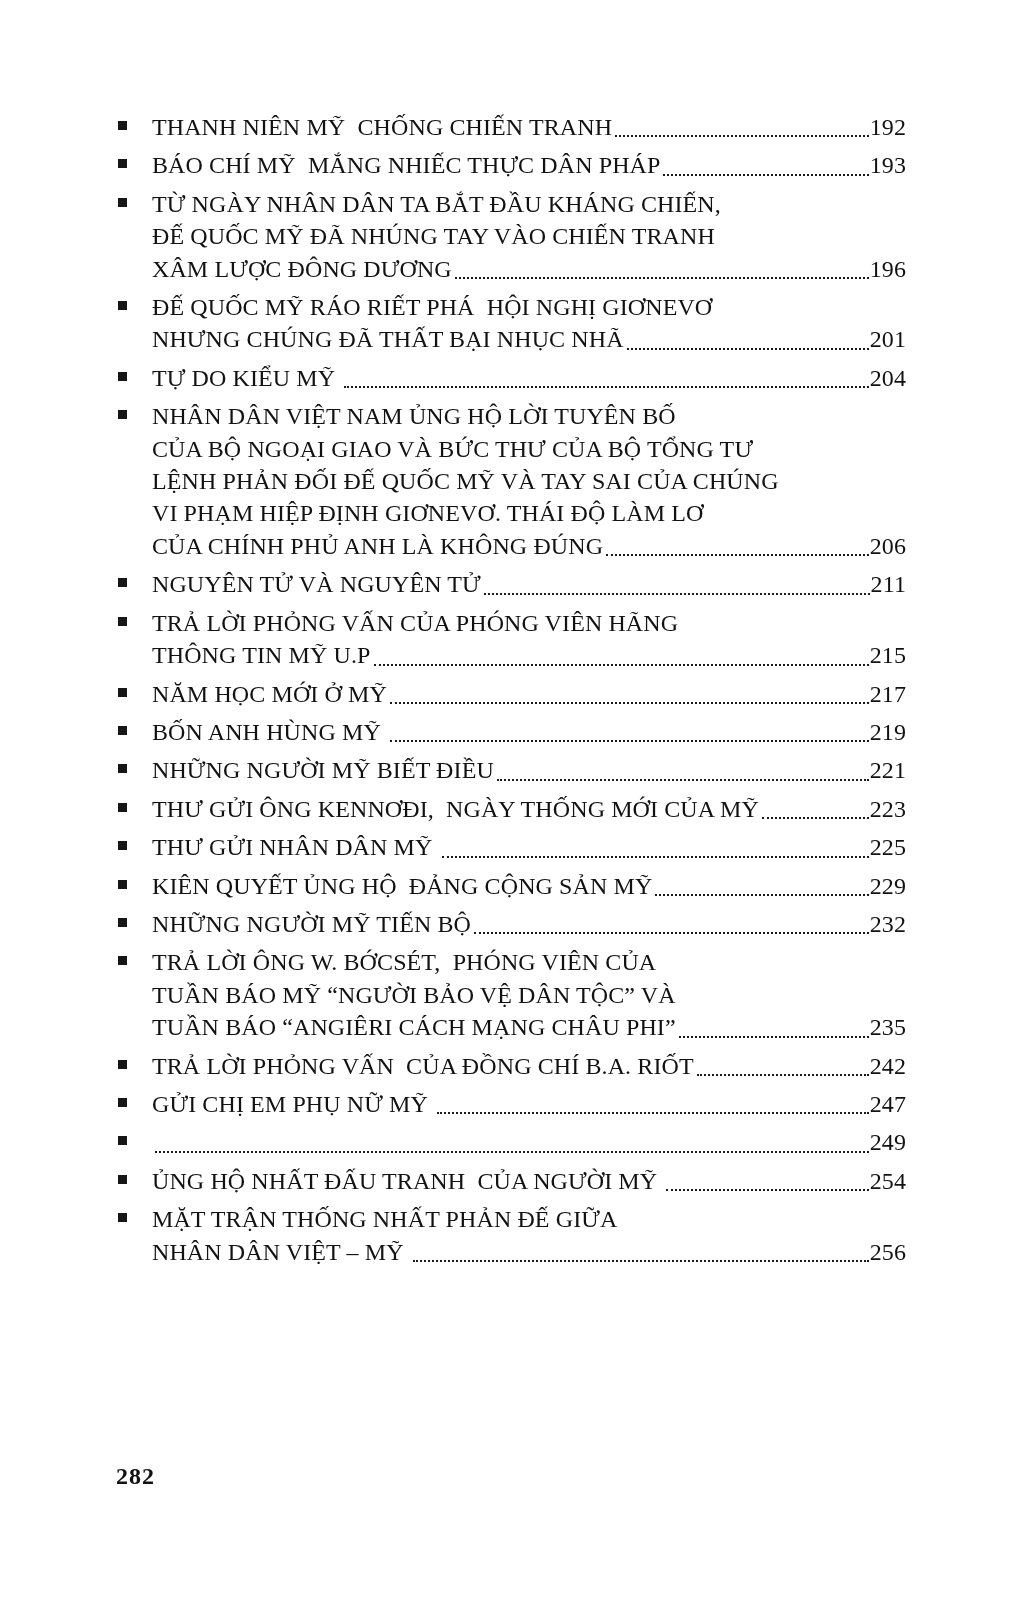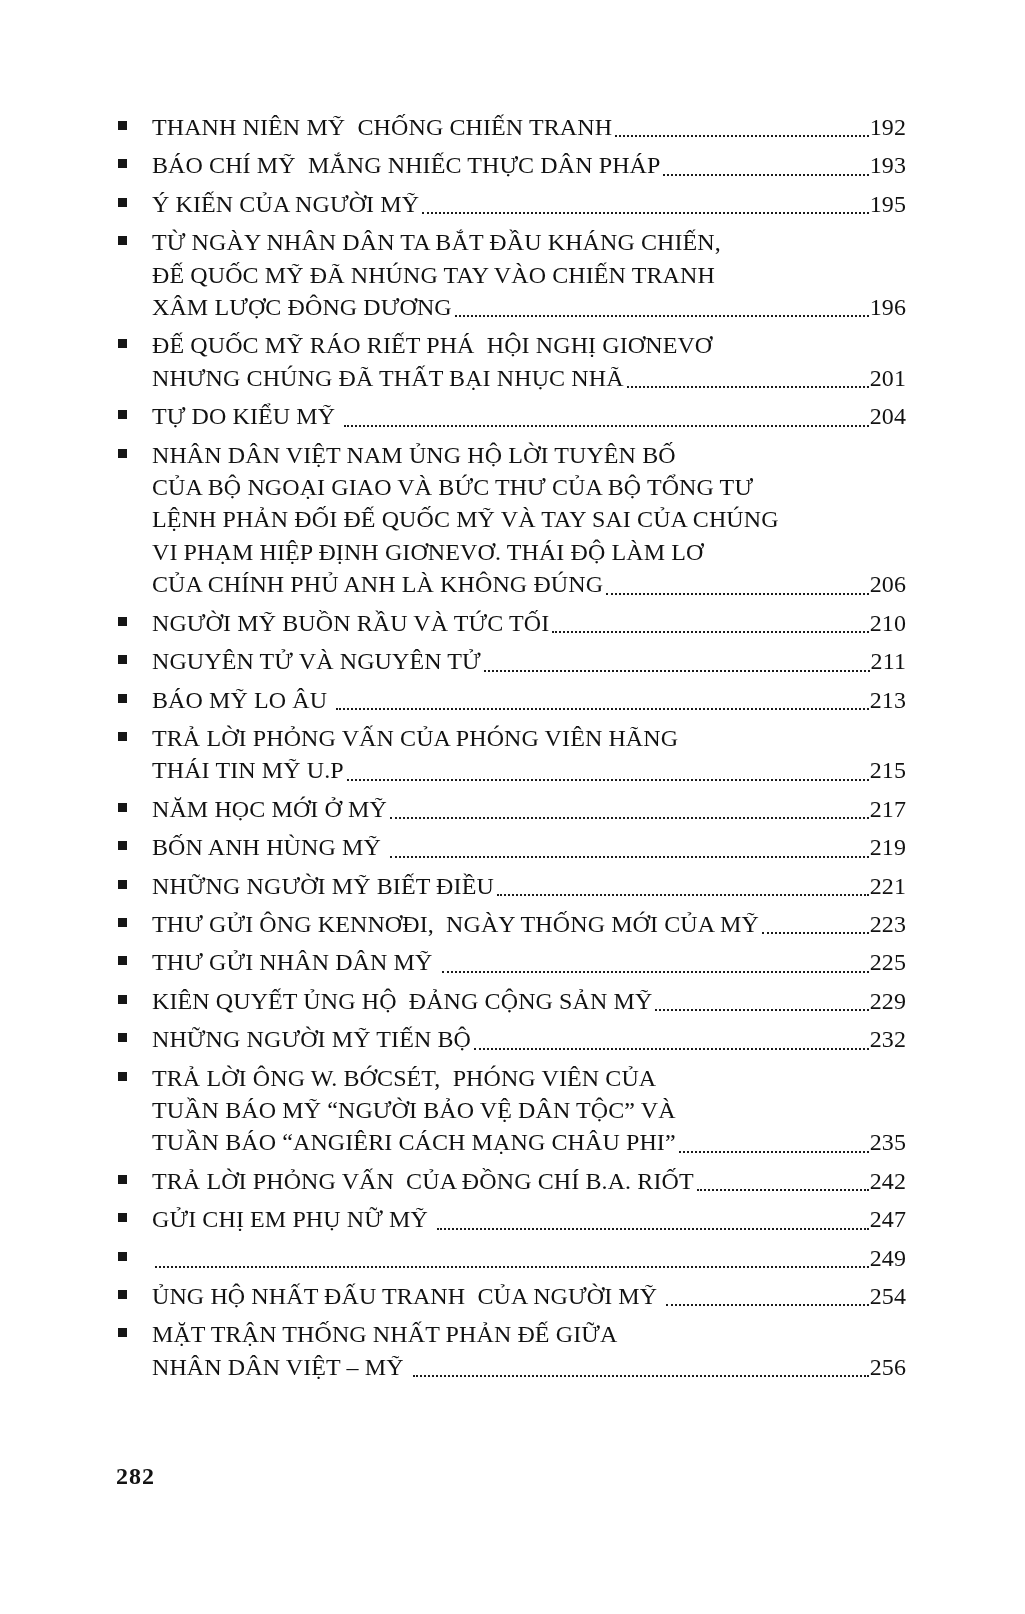--- a/index.html
+++ b/index.html
@@ -87,26 +87,20 @@
         </div>
   </div>
 
   <div class="entry">
     <span class="bullet"></span>
     <div class="lines">
           <div class="line last"><span class="txt">BÁO CHÍ MỸ  MẮNG NHIẾC THỰC DÂN PHÁP</span><span class="leader"></span><span class="pagenum">193</span></div>
         </div>
   </div>
 
-  <div class="entry">
-    <span class="bullet"></span>
-    <div class="lines">
-          <div class="line last"><span class="txt">Ý KIẾN CỦA NGƯỜI MỸ</span><span class="leader"></span><span class="pagenum">195</span></div>
-        </div>
-  </div>
 
   <div class="entry">
     <span class="bullet"></span>
     <div class="lines">
           <div class="line">TỪ NGÀY NHÂN DÂN TA BẮT ĐẦU KHÁNG CHIẾN,</div>
           <div class="line">ĐẾ QUỐC MỸ ĐÃ NHÚNG TAY VÀO CHIẾN TRANH</div>
           <div class="line last"><span class="txt">XÂM LƯỢC ĐÔNG DƯƠNG</span><span class="leader"></span><span class="pagenum">196</span></div>
         </div>
   </div>
 
@@ -129,46 +123,34 @@
     <span class="bullet"></span>
     <div class="lines">
           <div class="line">NHÂN DÂN VIỆT NAM ỦNG HỘ LỜI TUYÊN BỐ</div>
           <div class="line">CỦA BỘ NGOẠI GIAO VÀ BỨC THƯ CỦA BỘ TỔNG TƯ</div>
           <div class="line">LỆNH PHẢN ĐỐI ĐẾ QUỐC MỸ VÀ TAY SAI CỦA CHÚNG</div>
           <div class="line">VI PHẠM HIỆP ĐỊNH GIƠNEVƠ. THÁI ĐỘ LÀM LƠ</div>
           <div class="line last"><span class="txt">CỦA CHÍNH PHỦ ANH LÀ KHÔNG ĐÚNG</span><span class="leader"></span><span class="pagenum">206</span></div>
         </div>
   </div>
 
-  <div class="entry">
-    <span class="bullet"></span>
-    <div class="lines">
-          <div class="line last"><span class="txt">NGƯỜI MỸ BUỒN RẦU VÀ TỨC TỐI</span><span class="leader"></span><span class="pagenum">210</span></div>
-        </div>
-  </div>
 
   <div class="entry">
     <span class="bullet"></span>
     <div class="lines">
           <div class="line last"><span class="txt">NGUYÊN TỬ VÀ NGUYÊN TỬ</span><span class="leader"></span><span class="pagenum">211</span></div>
         </div>
   </div>
 
-  <div class="entry">
-    <span class="bullet"></span>
-    <div class="lines">
-          <div class="line last"><span class="txt">BÁO MỸ LO ÂU </span><span class="leader"></span><span class="pagenum">213</span></div>
-        </div>
-  </div>
 
   <div class="entry">
     <span class="bullet"></span>
     <div class="lines">
           <div class="line">TRẢ LỜI PHỎNG VẤN CỦA PHÓNG VIÊN HÃNG</div>
-          <div class="line last"><span class="txt">THÁI TIN MỸ U.P</span><span class="leader"></span><span class="pagenum">215</span></div>
+          <div class="line last"><span class="txt">THÔNG TIN MỸ U.P</span><span class="leader"></span><span class="pagenum">215</span></div>
         </div>
   </div>
 
   <div class="entry">
     <span class="bullet"></span>
     <div class="lines">
           <div class="line last"><span class="txt">NĂM HỌC MỚI Ở MỸ</span><span class="leader"></span><span class="pagenum">217</span></div>
         </div>
   </div>
 

